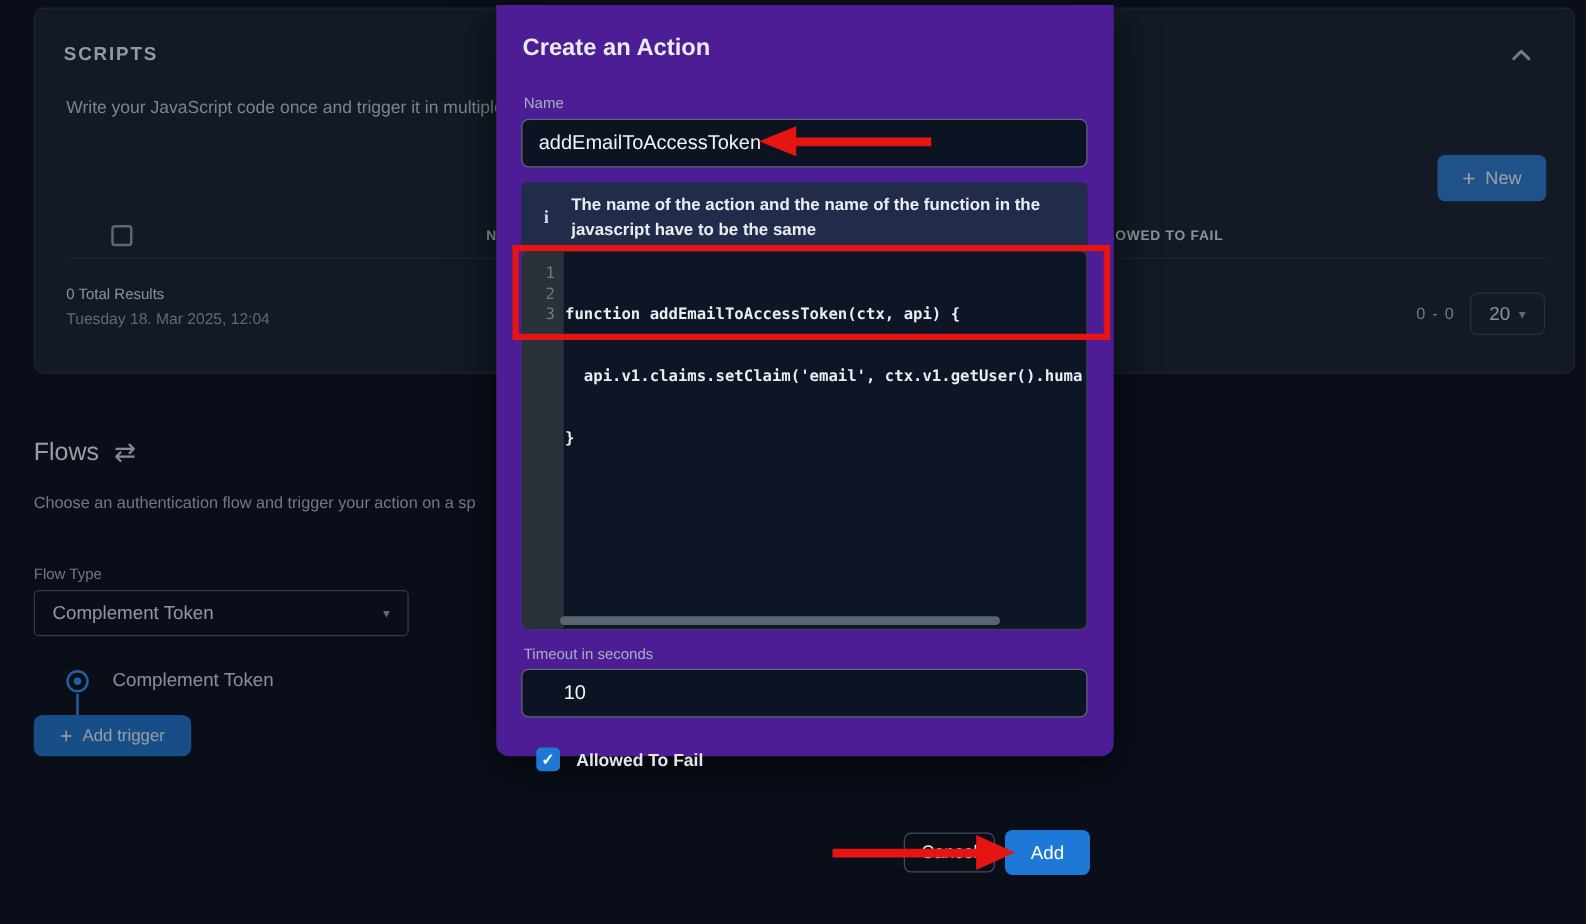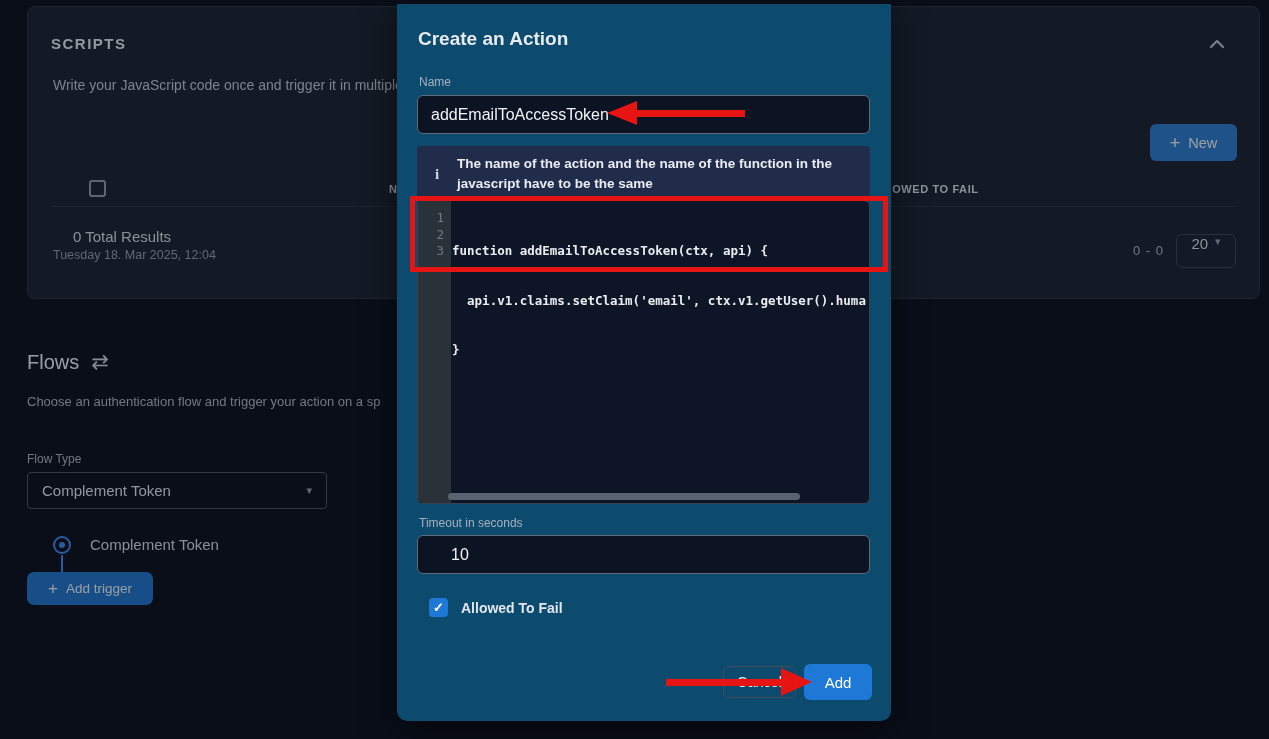--- a/index.html
+++ b/index.html
@@ -26,26 +26,26 @@
   .new-btn .plus { font-size:18px; font-weight:400; line-height:1; }
   .hdr-checkbox {
     position:absolute; left:61px; top:173px; width:17px; height:17px;
     border:2px solid #8b94a1; border-radius:3px; background:transparent;
   }
   .hdr-label { position:absolute; top:176px; font-size:11px; font-weight:700;
     letter-spacing:0.6px; color:#ced4dd; white-space:nowrap; }
   .hdr-name { left:361px; }
   .hdr-fail { left:841px; }
   .tbl-divider { position:absolute; left:25px; top:199px; width:1183px; height:1px; background:#2a3342; }
-  .results { position:absolute; left:25px; top:221px; font-size:15px; color:#ccd2da;margin-left:20px; }
+  .results { position:absolute; left:25px; top:221px; font-size:12px; color:#ccd2da; }
   .results-date { position:absolute; left:25px; top:241px; font-size:12.5px; color:#8e97a5; }
   .pag-range { position:absolute; left:1105px; top:236px; font-size:13px; color:#a6aebb; letter-spacing:1px; }
   .pagesize {
     position:absolute; left:1148px; top:227px; width:60px; height:34px;
-    border:1px solid #3b4453; border-radius:6px; display:flex; align-items:flex-start;
+    border:1px solid #3b4453; border-radius:6px; display:flex; align-items:center;
     justify-content:center; gap:7px; color:#ccd2da; font-size:15px; cursor:pointer;
   }
   .pagesize .caret, .flowtype-select .caret { font-size:11px; color:#8e97a5; }
 
   .flows-title { position:absolute; left:27px; top:350px; font-size:20px; color:#dfe4eb;
     display:flex; align-items:center; gap:12px; }
   .flows-title .swap { font-size:21px; color:#c3cad4; }
   .flows-sub { position:absolute; left:27px; top:394px; font-size:13px; color:#a6aebb; white-space:nowrap; }
   .flowtype-label { position:absolute; left:27px; top:452px; font-size:12px; color:#a6aebb; }
   .flowtype-select {
@@ -69,22 +69,22 @@
     background:#2270c2; border-radius:7px; display:flex; align-items:center; justify-content:center;
     gap:8px; color:#dfe5eb; font-size:13.5px; cursor:pointer;
   }
   .addtrigger-btn .plus { font-size:17px; line-height:1; }
 
   
   .overlay { position:absolute; inset:0; background:rgba(2,5,11,0.32); z-index:2; }
 
   
   .modal {
-    position:absolute; left:397px; top:4px; width:494px; height:717px; z-index:3;
-    background:#0c4a6e; border-radius:0 0 10px 10px;
+    position:absolute; left:397px; top:4px; width:494px; height:601px; z-index:3;
+    background:#4c1d95; border-radius:0 0 10px 10px;
     box-shadow:0 10px 35px rgba(0,0,0,0.55);
   }
   .modal-title { position:absolute; left:21px; top:24px; font-size:19px; font-weight:600; color:#e8ebf0; }
   .field-label { position:absolute; left:22px; font-size:12px; color:#a8b0bd; }
   .lbl-name { top:71px; }
   .lbl-timeout { top:512px; }
   .text-input {
     position:absolute; left:20px; width:453px; height:39px;
     background:#0c1322; border:1px solid #606a7b; border-radius:6px;
     color:#f1f3f6; font-size:16px; padding:0 13px; font-family:"Liberation Sans", sans-serif;

